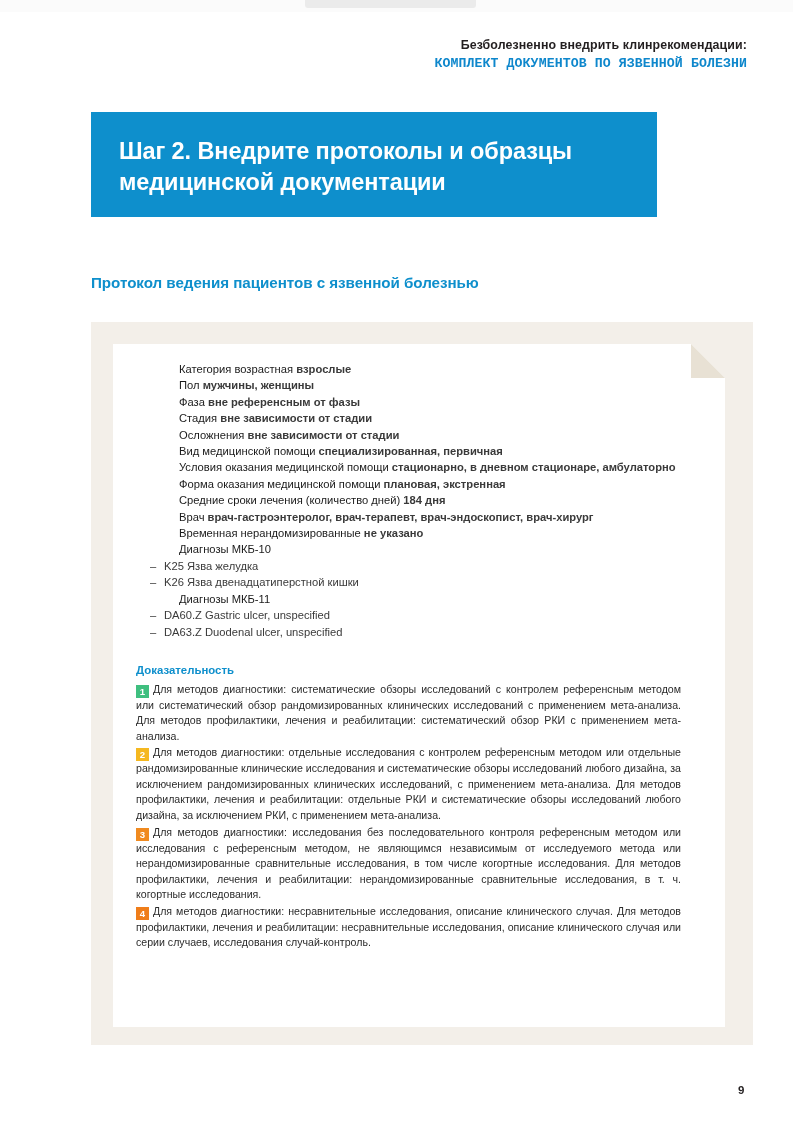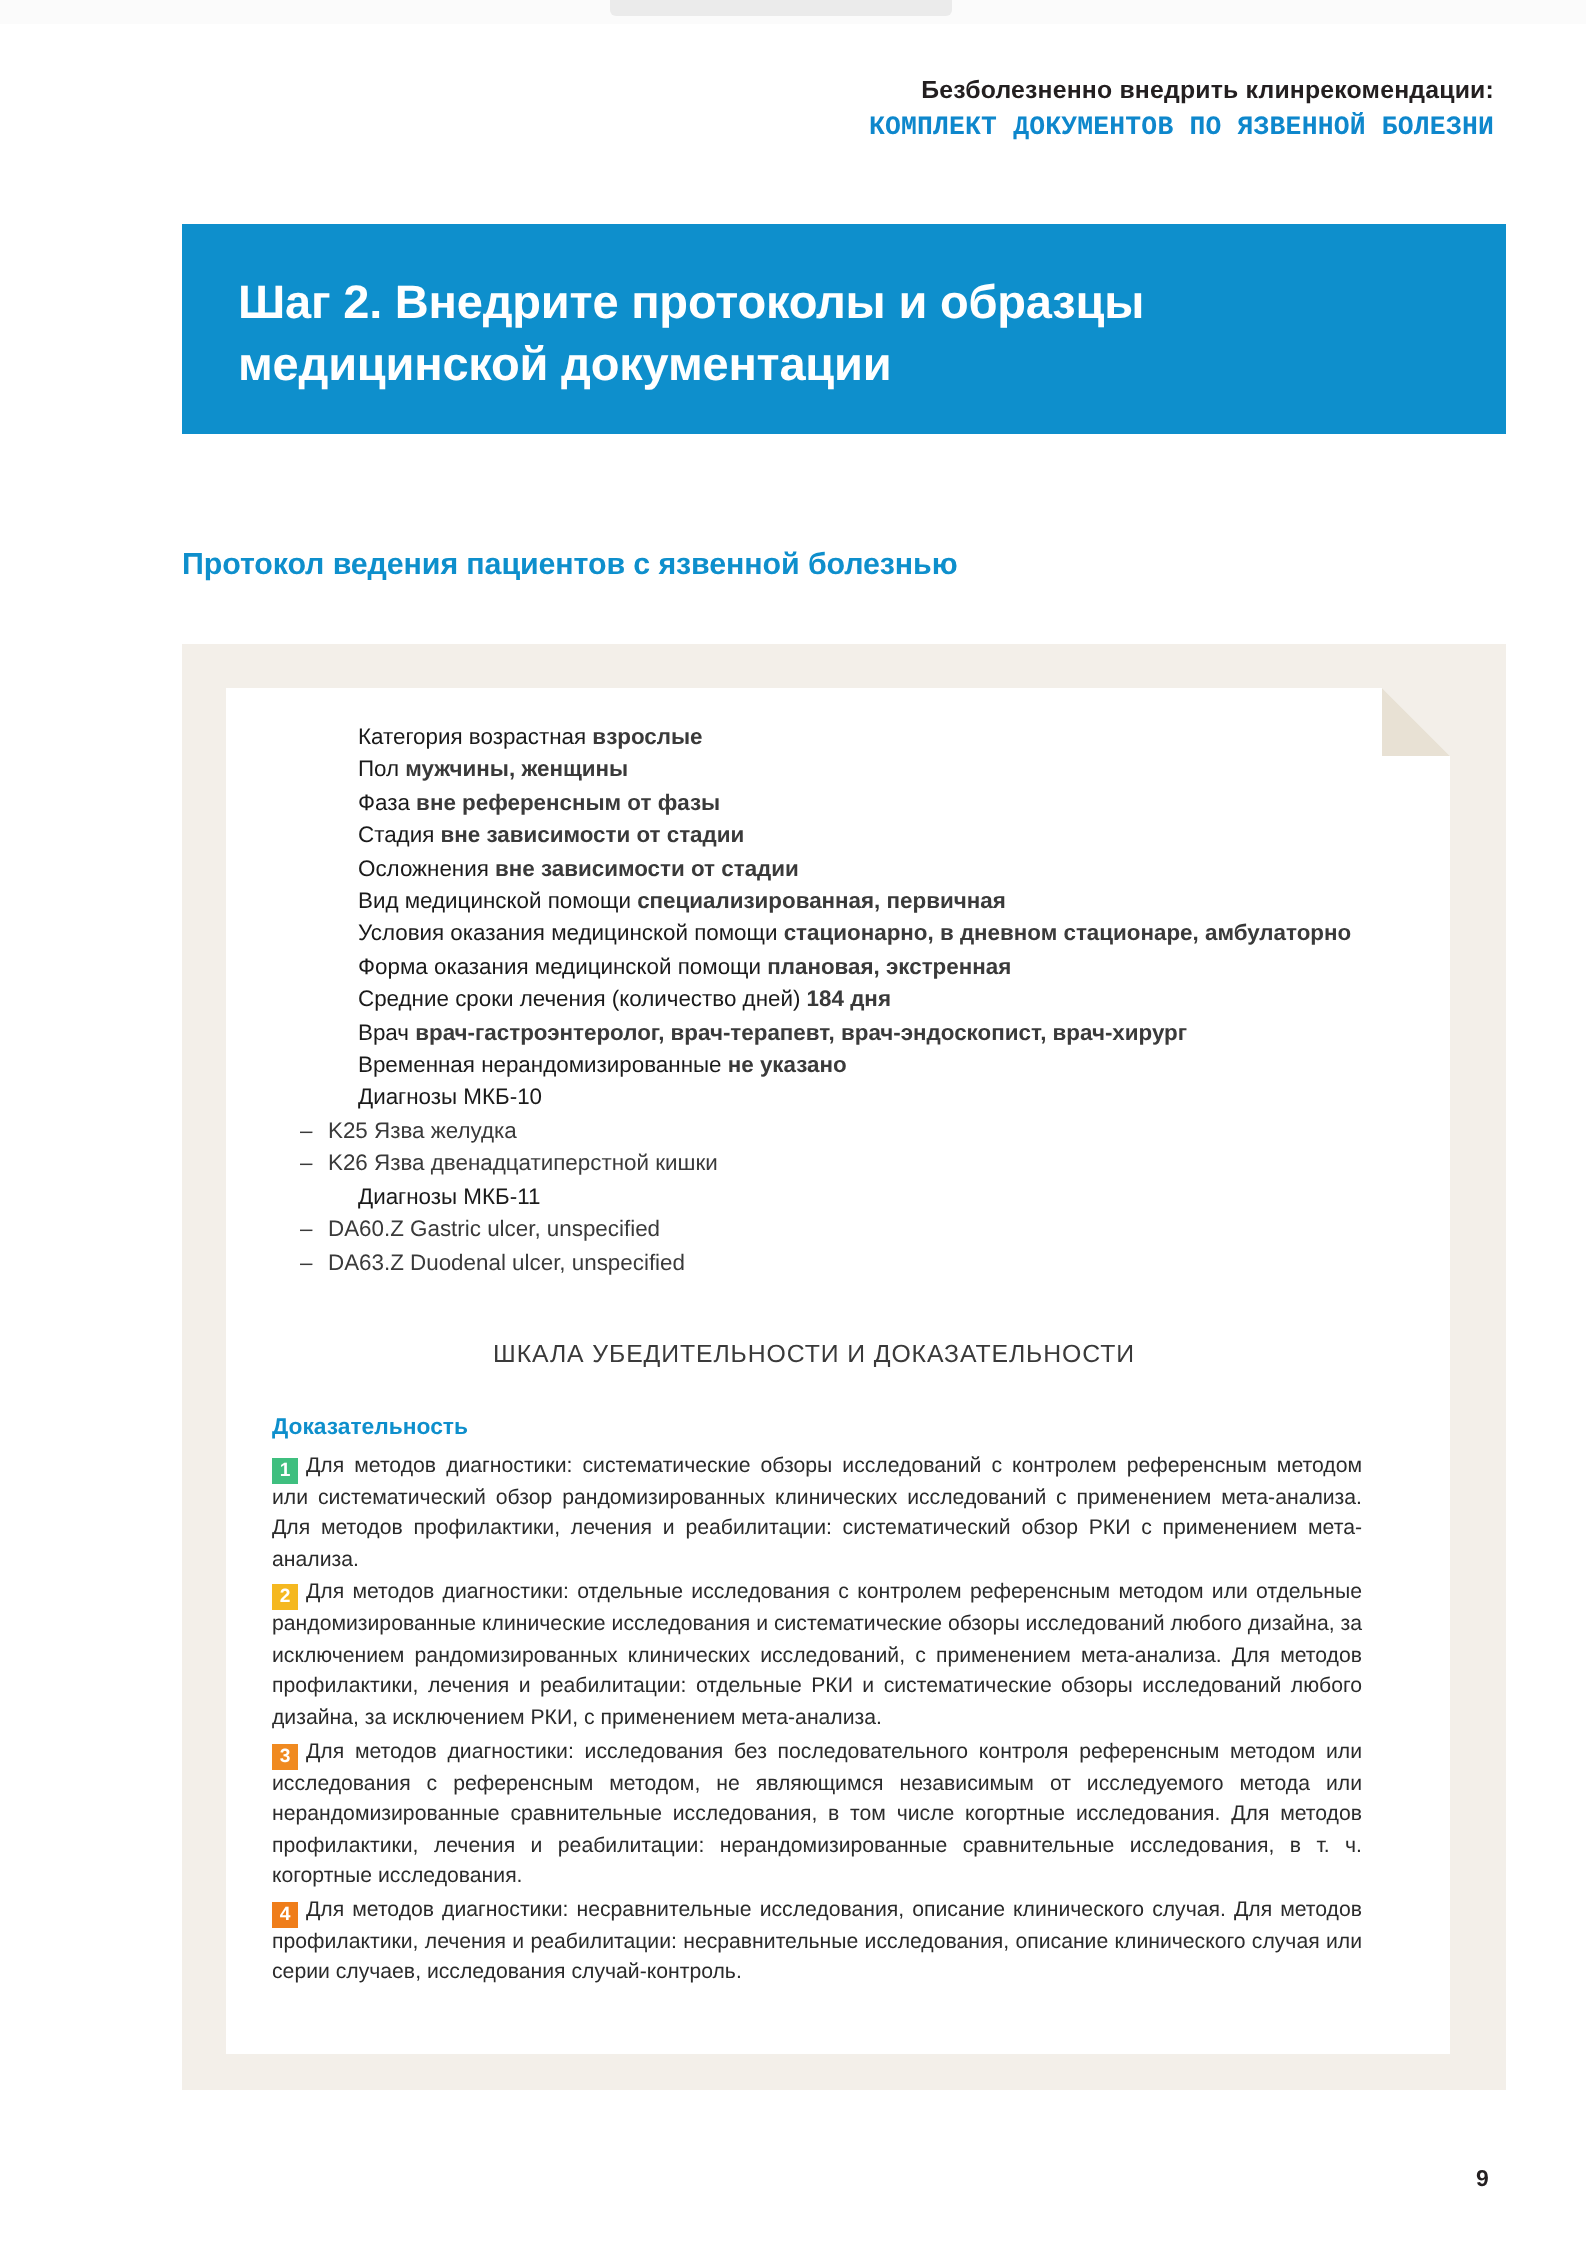--- a/index.html
+++ b/index.html
@@ -57,21 +57,21 @@
     display: block;
     margin-top: 2px;
     font-family: Liberation Mono, monospace;
   }
 
   
   #step-banner {
     position: absolute;
     top: 112px;
     left: 91px;
-    width: 662px;
+    width: 566px;
     height: 105px;
     background: #0e8fcc;
     box-sizing: border-box;
     padding: 24px 36px 0 28px;
   }
   #step-banner .step-title {
     color: #ffffff;
     font-size: 23.5px;
     font-weight: bold;
     line-height: 1.33;
@@ -237,21 +237,20 @@
       <div class="spec-row"><span class="k">Врач</span><span class="v"> врач-гастроэнтеролог, врач-терапевт, врач-эндоскопист, врач-хирург</span></div>
       <div class="spec-row"><span class="k">Временная нерандомизированные</span><span class="v"> не указано</span></div>
       <div class="spec-row"><span class="k">Диагнозы МКБ-10</span></div>
       <div class="dx-item"><span class="dash">–</span><span>K25 Язва желудка</span></div>
       <div class="dx-item"><span class="dash">–</span><span>K26 Язва двенадцатиперстной кишки</span></div>
       <div class="spec-row"><span class="k">Диагнозы МКБ-11</span></div>
       <div class="dx-item"><span class="dash">–</span><span>DA60.Z Gastric ulcer, unspecified</span></div>
       <div class="dx-item"><span class="dash">–</span><span>DA63.Z Duodenal ulcer, unspecified</span></div>
     </div>
 
-  <div id="scale-heading">ШКАЛА УБЕДИТЕЛЬНОСТИ И ДОКАЗАТЕЛЬНОСТИ</div>
 
   <div id="evidence-label">Доказательность</div>
 
   <div id="levels">
       <div class="level-block"><span class="level-badge" style="background: rgb(63, 191, 127);">1</span><span>Для методов диагностики: систематические обзоры исследований с контролем референсным методом или систематический обзор рандомизированных клинических исследований с применением мета-анализа. Для методов профилактики, лечения и реабилитации: систематический обзор РКИ с применением мета-анализа.</span></div>
       <div class="level-block"><span class="level-badge" style="background: rgb(245, 184, 32);">2</span><span>Для методов диагностики: отдельные исследования с контролем референсным методом или отдельные рандомизированные клинические исследования и систематические обзоры исследований любого дизайна, за исключением рандомизированных клинических исследований, с применением мета-анализа. Для методов профилактики, лечения и реабилитации: отдельные РКИ и систематические обзоры исследований любого дизайна, за исключением РКИ, с применением мета-анализа.</span></div>
       <div class="level-block"><span class="level-badge" style="background: rgb(240, 138, 32);">3</span><span>Для методов диагностики: исследования без последовательного контроля референсным методом или исследования с референсным методом, не являющимся независимым от исследуемого метода или нерандомизированные сравнительные исследования, в том числе когортные исследования. Для методов профилактики, лечения и реабилитации: нерандомизированные сравнительные исследования, в т. ч. когортные исследования.</span></div>
       <div class="level-block"><span class="level-badge" style="background: rgb(239, 125, 26);">4</span><span>Для методов диагностики: несравнительные исследования, описание клинического случая. Для методов профилактики, лечения и реабилитации: несравнительные исследования, описание клинического случая или серии случаев, исследования случай-контроль.</span></div>
     </div>
 

